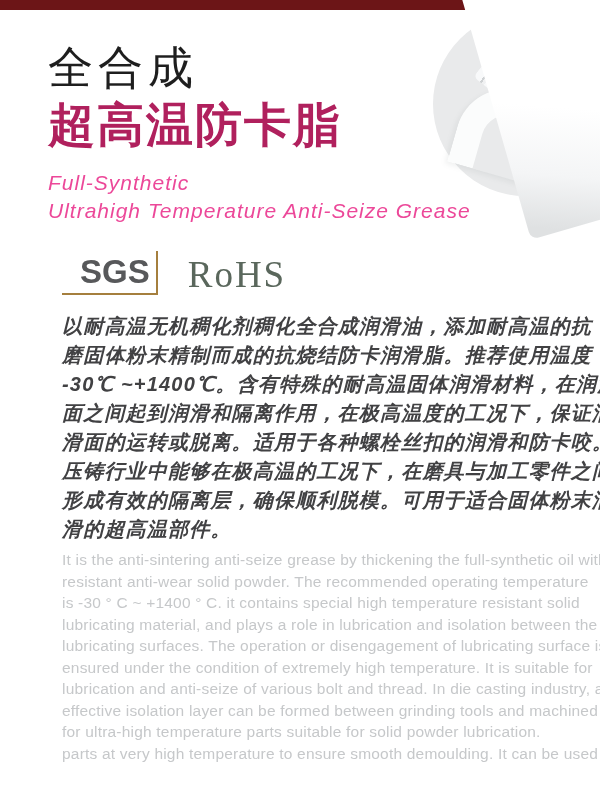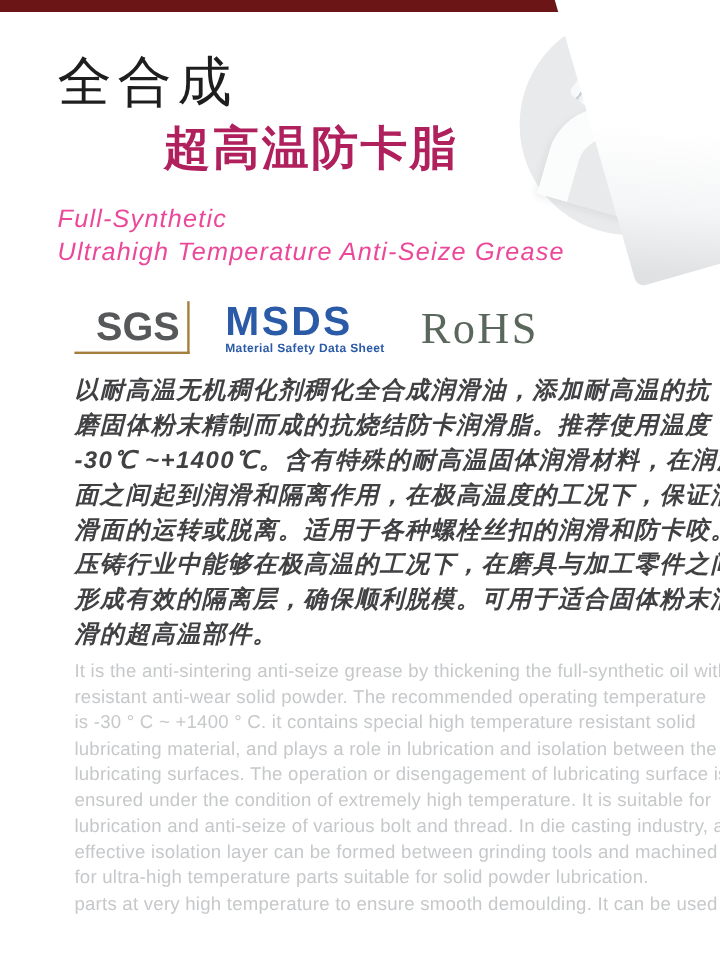--- a/index.html
+++ b/index.html
@@ -23,21 +23,21 @@
     transform:rotate(38deg);border-radius:5px;
   }
   .tube-body{
     position:absolute;left:72px;top:-38px;width:150px;height:262px;
     background:linear-gradient(200deg,#ffffff 55%,#f4f5f6 78%,#dfe1e2 96%);
     transform:rotate(-16deg);border-radius:8px;
   }
   
   .title-block{position:absolute;left:48px;top:42px;}
   .t1{font-size:45px;line-height:52px;color:#1e1e1e;font-weight:500;letter-spacing:5px;}
-  .t2{font-size:39px;line-height:52px;font-weight:700;letter-spacing:2px;margin-top:5px;text-align:center;}
+  .t2{font-size:47px;line-height:52px;font-weight:700;letter-spacing:2px;margin-top:5px;}
   .subtitle{margin-top:18px;font-style:italic;color:#ec4899;font-size:21px;line-height:28px;letter-spacing:1px;font-weight:500;}
   
   .logos{position:absolute;left:62px;top:250px;display:flex;align-items:center;gap:30px;height:48px;}
   .sgs{position:relative;padding:0 8px 4px 18px;}
   .sgs-text{font-size:33px;font-weight:700;color:#57585a;letter-spacing:0px;}
   .sgs-hline{position:absolute;left:0;right:0;bottom:0;height:2px;background:#a57f3e;}
   .sgs-vline{position:absolute;right:0;top:-2px;bottom:0;width:2px;background:#a57f3e;}
   .msds{display:flex;flex-direction:column;align-items:flex-start;}
   .msds-text{font-size:34px;font-weight:800;letter-spacing:2px;line-height:32px;}
   .msds-sub{font-size:10px;font-weight:700;letter-spacing:0.3px;margin-top:1px;}
@@ -72,24 +72,20 @@
       <div>Ultrahigh Temperature Anti-Seize Grease</div>
     </div>
   </div>
 
   <div class="logos">
     <div class="sgs">
       <span class="sgs-text">SGS</span>
       <span class="sgs-hline"></span>
       <span class="sgs-vline"></span>
     </div>
-    <div class="msds" style="color:#2b5aa7;">
-      <span class="msds-text">MSDS</span>
-      <span class="msds-sub">Material Safety Data Sheet</span>
-    </div>
     <div class="rohs">
       <span>RoHS</span>
     </div>
   </div>
 
   <div class="zh-para">
     <div>以耐高温无机稠化剂稠化全合成润滑油，添加耐高温的抗</div>
     <div>磨固体粉末精制而成的抗烧结防卡润滑脂。推荐使用温度</div>
     <div>-30℃ ~+1400℃。含有特殊的耐高温固体润滑材料，在润滑</div>
     <div>面之间起到润滑和隔离作用，在极高温度的工况下，保证润</div>

